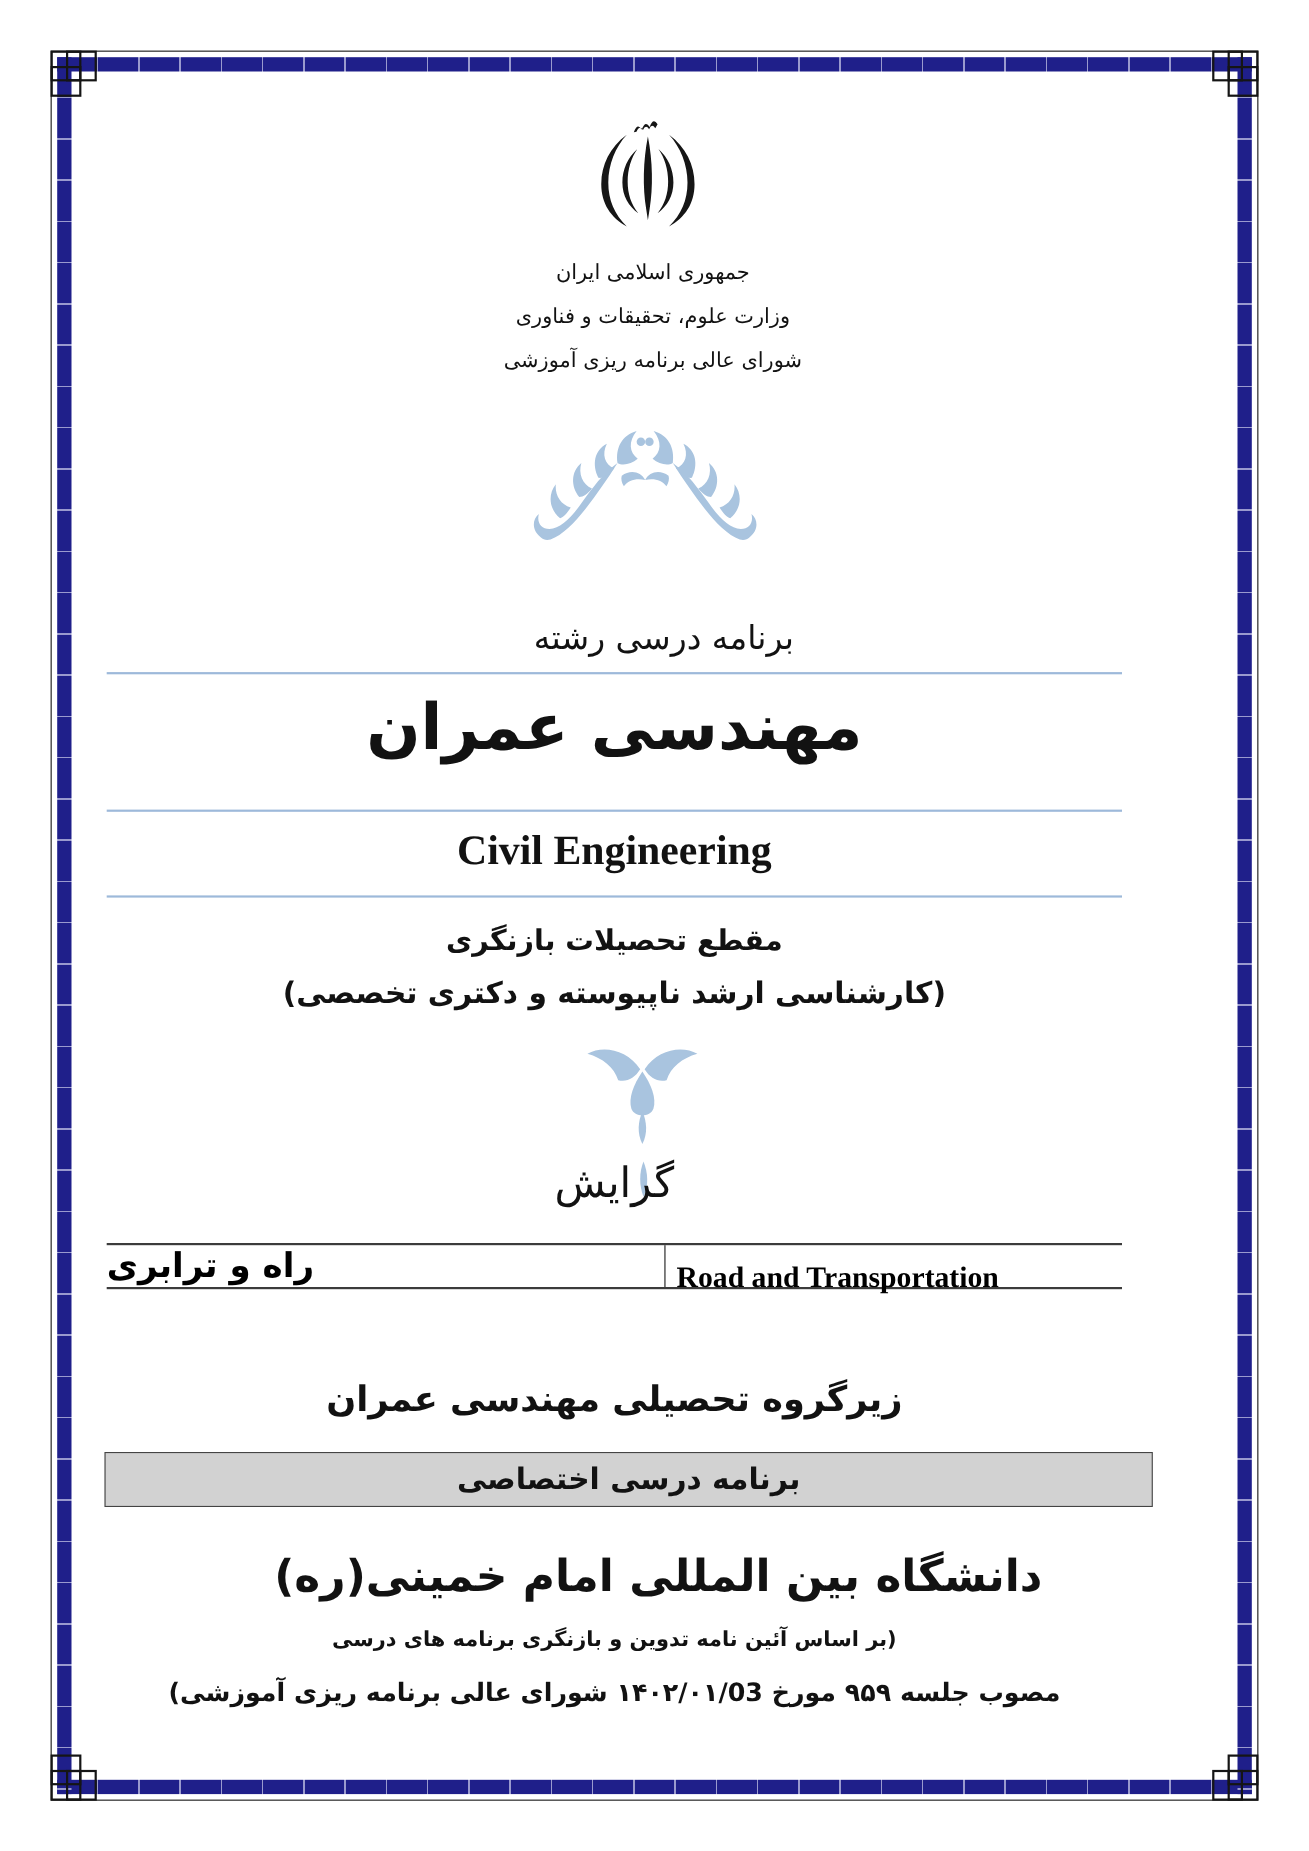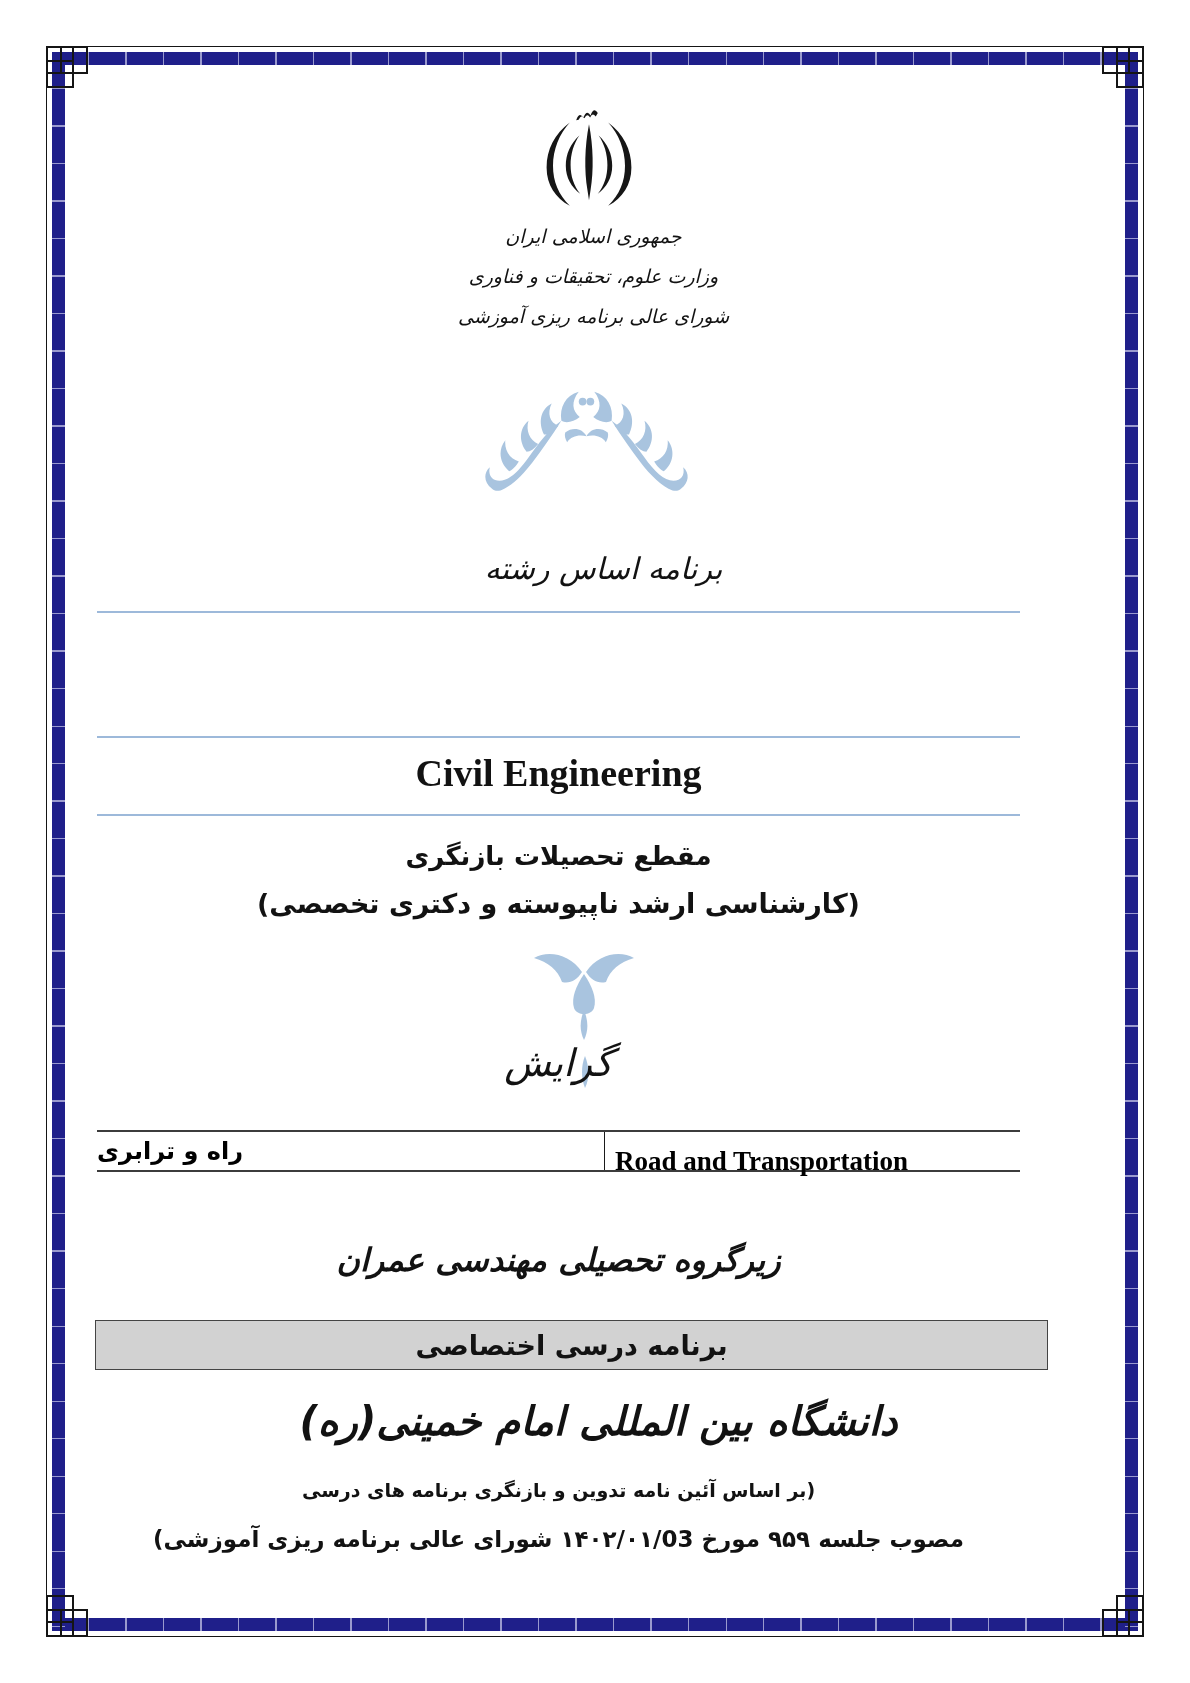--- a/index.html
+++ b/index.html
@@ -13,29 +13,29 @@
   .band-bottom{left:52px;right:52px;bottom:52px;height:13px;
     background:repeating-linear-gradient(90deg,#1f1f8a 0 36px,#9a9ace 36px 37.5px);}
   .band-left{top:52px;bottom:52px;left:52px;width:13px;
     background:repeating-linear-gradient(180deg,#1f1f8a 0 36px,#9a9ace 36px 37.5px);}
   .band-right{top:52px;bottom:52px;right:52px;width:13px;
     background:repeating-linear-gradient(180deg,#1f1f8a 0 36px,#9a9ace 36px 37.5px);}
   .csq{position:absolute;width:28px;height:28px;border:2.5px solid #151515;box-sizing:border-box;background:transparent;}
   
   .blk{position:absolute;left:97px;width:923px;text-align:center;line-height:1.15;color:#121212;}
   .rule{position:absolute;left:97px;width:923px;height:2px;background:#9db9da;}
-  .callig{font-style:italic;}
+  .callig{margin-top:12px;}
   .fa-bold{font-weight:bold;direction:rtl;}
   .en-serif{font-family:"Liberation Serif","DejaVu Serif",serif;font-weight:bold;}
   
   .otable{position:absolute;left:97px;width:923px;top:1130px;height:42px;box-sizing:border-box;
           border-top:2px solid #3c3c3c;border-bottom:2px solid #3c3c3c;display:flex;}
   .ocell-fa{width:508px;border-right:1.5px solid #1a1a1a;display:flex;align-items:center;
             justify-content:flex-end;padding-right:10px;box-sizing:border-box;direction:rtl;
-            font-weight:bold;font-size:24px;}
+            font-weight:bold;font-size:31px;}
   .ocell-en{flex:1;display:flex;align-items:center;justify-content:flex-start;
             padding-left:10px;font-size:27px;margin-top:20px;}
   
   .banner{position:absolute;left:95px;width:953px;top:1320px;height:50px;box-sizing:border-box;
           background:#d2d2d2;border:1.5px solid #444;display:flex;align-items:center;
           justify-content:center;font-weight:bold;font-size:27px;direction:rtl;color:#121212;}
 </style>
 </head>
 <body>
 
@@ -94,24 +94,25 @@
       </defs>
       <g fill="#a9c4df">
         <use href="#flhalf"></use>
         <g transform="translate(220,0) scale(-1,1)">
             <use href="#flhalf"></use>
           </g>
       </g>
     </svg>
   </div>
 
-  <div class="blk callig" style="top:552px;font-size:30px;transform:translateX(45px);direction:rtl;">برنامه اساس رشته</div>
+  <div class="blk callig" style="top:552px;font-size:30px;transform:translateX(45px);direction:rtl;">برنامه درسی رشته</div>
 
   <div class="rule" style="top:611px;"></div>
 
+  <div class="blk fa-bold" style="top:628px;font-size:58px;">مهندسی عمران</div>
 
   <div class="rule" style="top:736px;"></div>
 
   <div class="blk en-serif" style="top:752px;font-size:38px;">Civil Engineering</div>
 
   <div class="rule" style="top:814px;"></div>
 
   <div class="blk fa-bold" style="top:842px;font-size:26px;">مقطع تحصیلات بازنگری</div>
   <div class="blk fa-bold" style="top:888px;font-size:27px;">(کارشناسی ارشد ناپیوسته و دکتری تخصصی)</div>
 

